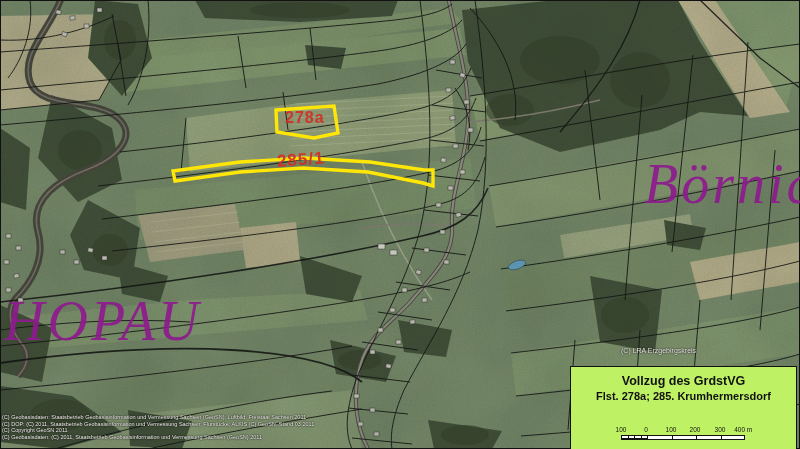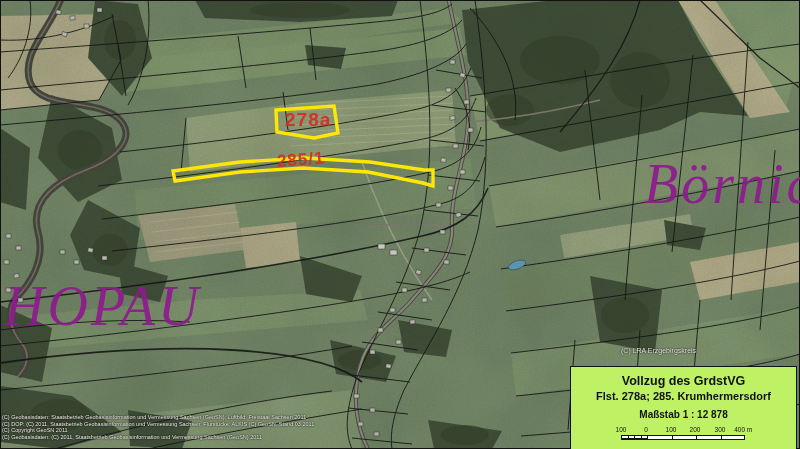--- a/index.html
+++ b/index.html
@@ -3,25 +3,25 @@
 <meta charset="utf-8">
 <style>
   html,body{margin:0;padding:0;background:#ffffff;}
   .stage{position:relative;width:800px;height:449px;overflow:hidden;
          font-family:"Liberation Sans",sans-serif;background:#7f9372;}
   .stage svg{position:absolute;left:0;top:0;}
   
   .place{position:absolute;color:#8e1b8e;font-family:"Liberation Serif",serif;
          font-style:italic;font-size:56px;line-height:1;white-space:nowrap;
          letter-spacing:3px;opacity:.92;}
-  .place-left{left:4px;top:278px;}
+  .place-left{left:4px;top:293px;}
   .place-right{left:644px;top:156px;}
   
   .plabel{position:absolute;color:rgba(210,46,36,.92);font-weight:bold;white-space:nowrap;}
-  .plabel-a{left:285px;top:109px;font-size:19px;letter-spacing:1px;}
+  .plabel-a{left:285px;top:109px;font-size:16px;letter-spacing:1px;}
   .plabel-b{left:277px;top:150px;font-size:17px;letter-spacing:1px;transform:rotate(-4deg);}
   
   .credit{position:absolute;left:621px;top:347px;font-size:7px;color:#e9e7df;
           text-shadow:0 0 1px #222,0 0 2px #222;white-space:nowrap;z-index:3;}
   .copy{position:absolute;left:2px;top:414px;z-index:3;color:#efefe8;
         font-size:5.5px;line-height:6.7px;text-shadow:0 0 1px #111,0 0 2px #111;
         white-space:nowrap;}
   
   .legend{position:absolute;left:570px;top:366px;width:227px;height:103px;
           background:#bef264;border:1.5px solid #111;box-sizing:border-box;z-index:5;}
@@ -266,21 +266,20 @@
   <div class="copy">
     <div>(C) Geobasisdaten: Staatsbetrieb Geobasisinformation und Vermessung Sachsen (GeoSN); Luftbild: Freistaat Sachsen 2011</div>
     <div>(C) DOP: (C) 2011, Staatsbetrieb Geobasisinformation und Vermessung Sachsen; Flurstücke: ALKIS (C) GeoSN, Stand 03.2011</div>
     <div>(C) Copyright GeoSN 2011</div>
     <div>(C) Geobasisdaten: (C) 2011, Staatsbetrieb Geobasisinformation und Vermessung Sachsen (GeoSN) 2011</div>
   </div>
 
   <div class="legend">
     <div class="lg-t1">Vollzug des GrdstVG</div>
     <div class="lg-t2">Flst. 278a; 285. Krumhermersdorf</div>
-    <div class="lg-scale">Maßstab 1 : 12 878</div>
     <div class="scalebar">
       <span class="sb-label" style="left:0">100</span>
       <span class="sb-label" style="left:25px">0</span>
       <span class="sb-label" style="left:50px">100</span>
       <span class="sb-label" style="left:74px">200</span>
       <span class="sb-label" style="left:99px">300</span>
       <span class="sb-label" style="left:124px;transform:translateX(-60%)">400 m</span>
       <div class="sb-bar">
         <div class="sb-tick" style="left:6px"></div>
           <div class="sb-tick" style="left:12px"></div>

